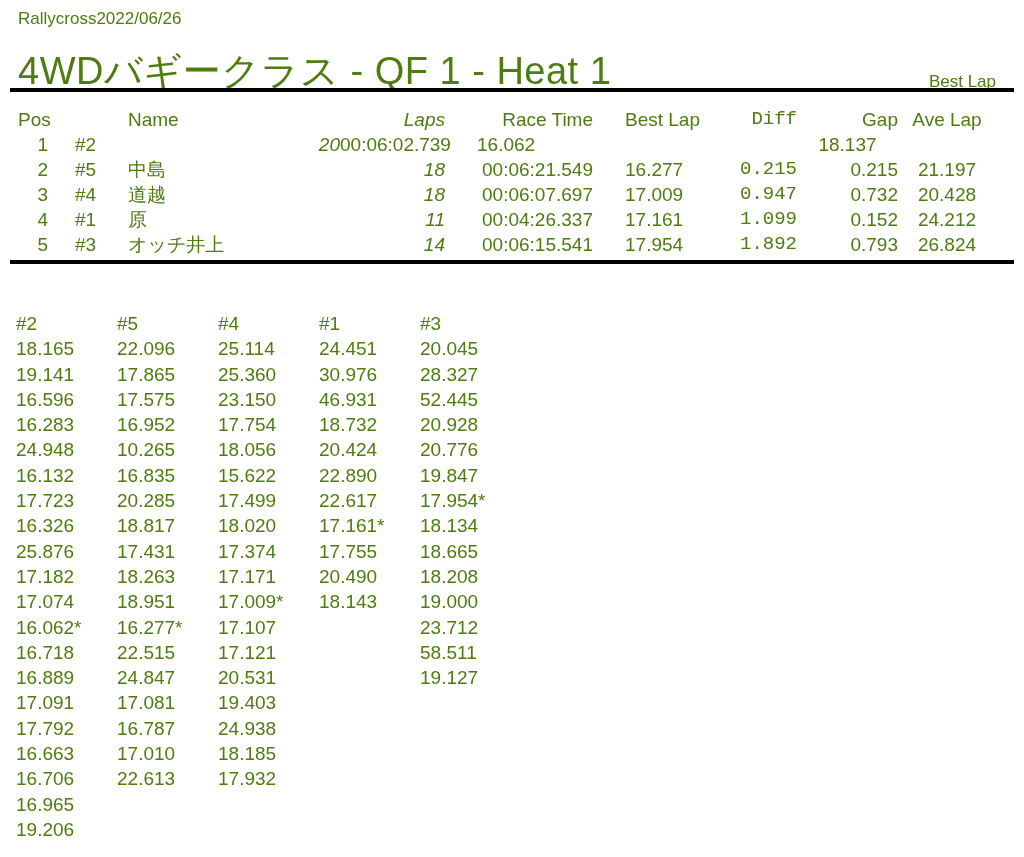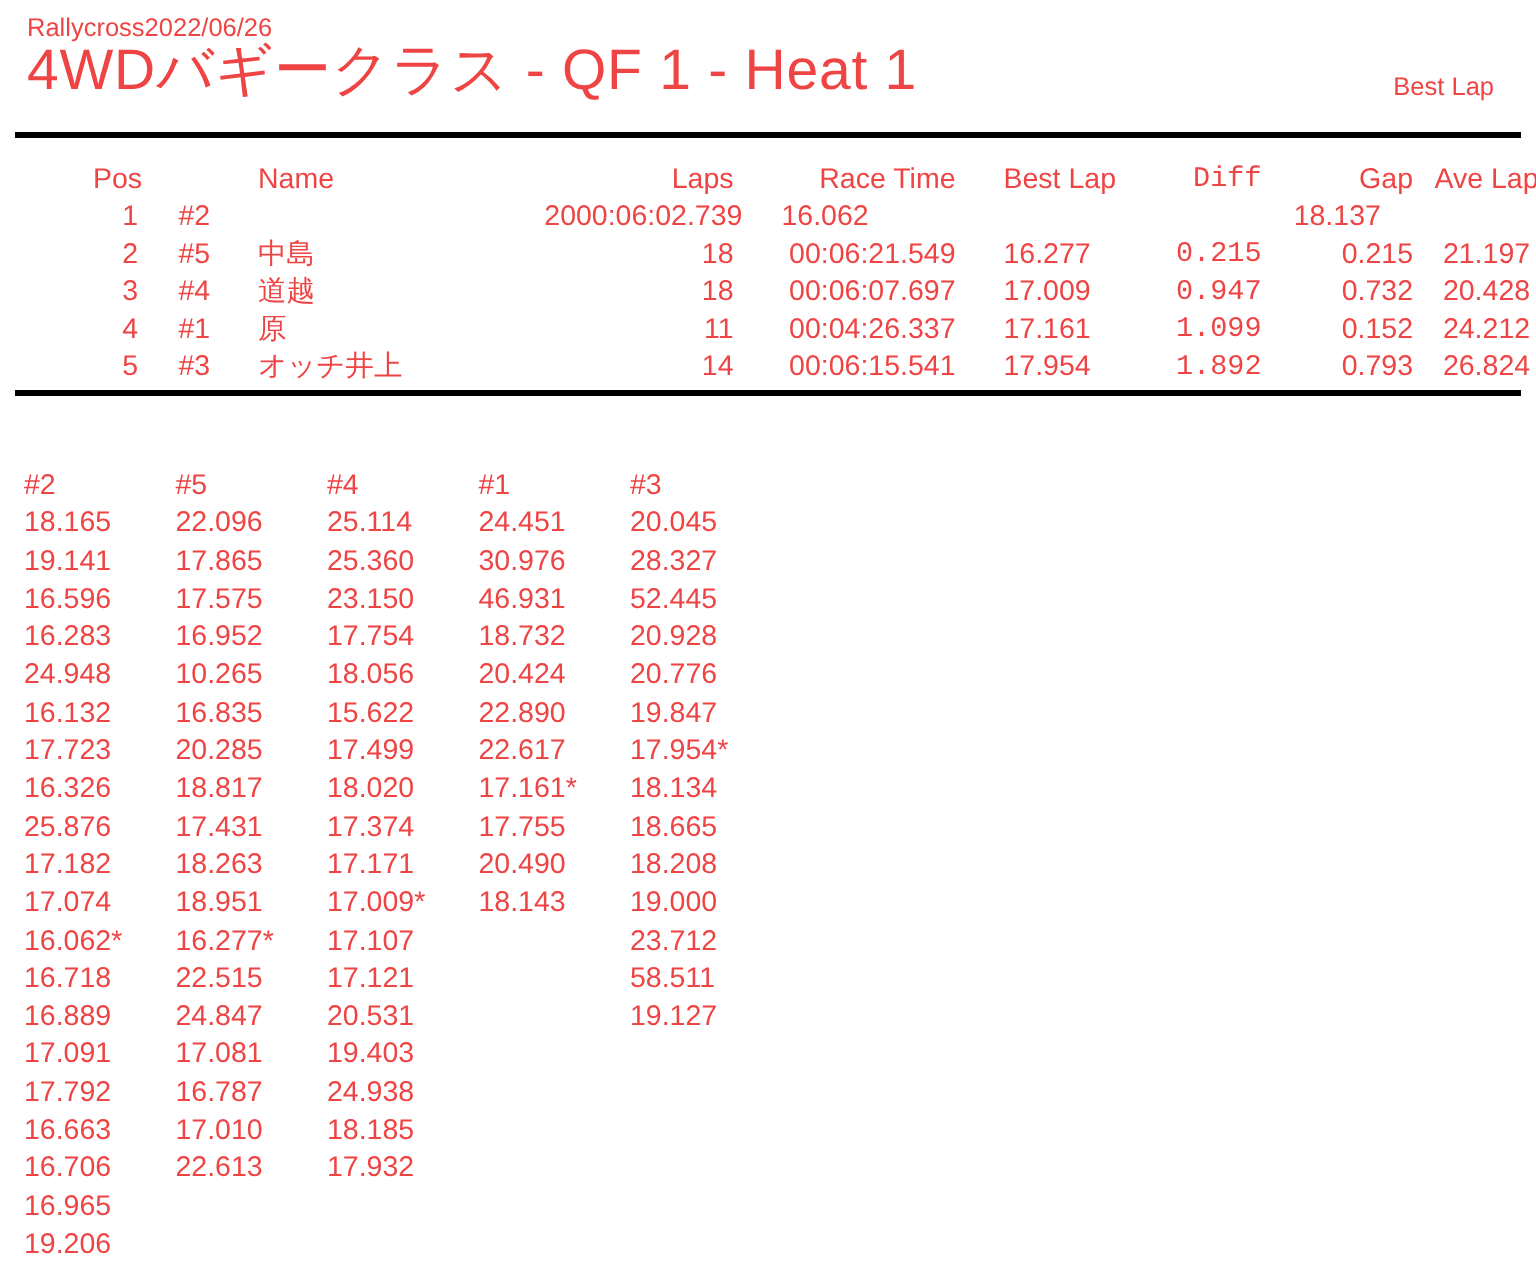--- a/index.html
+++ b/index.html
@@ -1,35 +1,35 @@
 <!DOCTYPE html>
 <html><head>
 <meta charset="utf-8">
 <style>
   html, body { margin: 0; padding: 0; background: #ffffff; }
   .page {
     position: relative;
     width: 1024px;
     height: 857px;
     background: #ffffff;
-    color: #ef4444;
+    color: #4d7c0f;
     font-family: "Liberation Sans", "DejaVu Sans", sans-serif;
     overflow: hidden;
   }
 
   
   .event-line {
     position: absolute;
     left: 18px; top: 8px;
     font-size: 17px;
     line-height: 21px;
   }
   .title-bar {
     position: absolute;
-    left: 18px; right: 28px; top: 24px;
+    left: 18px; right: 28px; top: 48px;
     display: flex;
     justify-content: space-between;
     align-items: flex-end;
     text-align: center;
   }
   .page-title {
     font-size: 38px;
     line-height: 46px;
     letter-spacing: 0.5px;
     white-space: nowrap;
@@ -53,27 +53,26 @@
   .results-table {
     position: absolute;
     left: 18px; top: 107px;
     width: 978px;
     font-size: 19px;
     line-height: 25px;
   }
   .rt-row {
     display: grid;
     grid-template-columns: 30px 57px 235px 105px 148px 132px 72px 101px 98px;
-    margin-left: 44px;
   }
   .rt-row > div { white-space: nowrap; overflow: visible; }
   .c-pos  { text-align: right; }
   .c-no   { padding-left: 27px; }
   .c-name { padding-left: 23px; }
-  .c-laps { text-align: right; }
+  .c-laps { text-align: right; font-style: italic; }
   .c-rt   { text-align: right; }
   .c-bl   { padding-left: 32px; }
   .c-diff { text-align: right; font-family: Liberation Mono, monospace; }
   .c-gap  { text-align: right; padding-left: 32px; }
   .c-ave  { text-align: center; }
 
   
   .lap-table {
     position: absolute;
     left: 16px; top: 311px;

